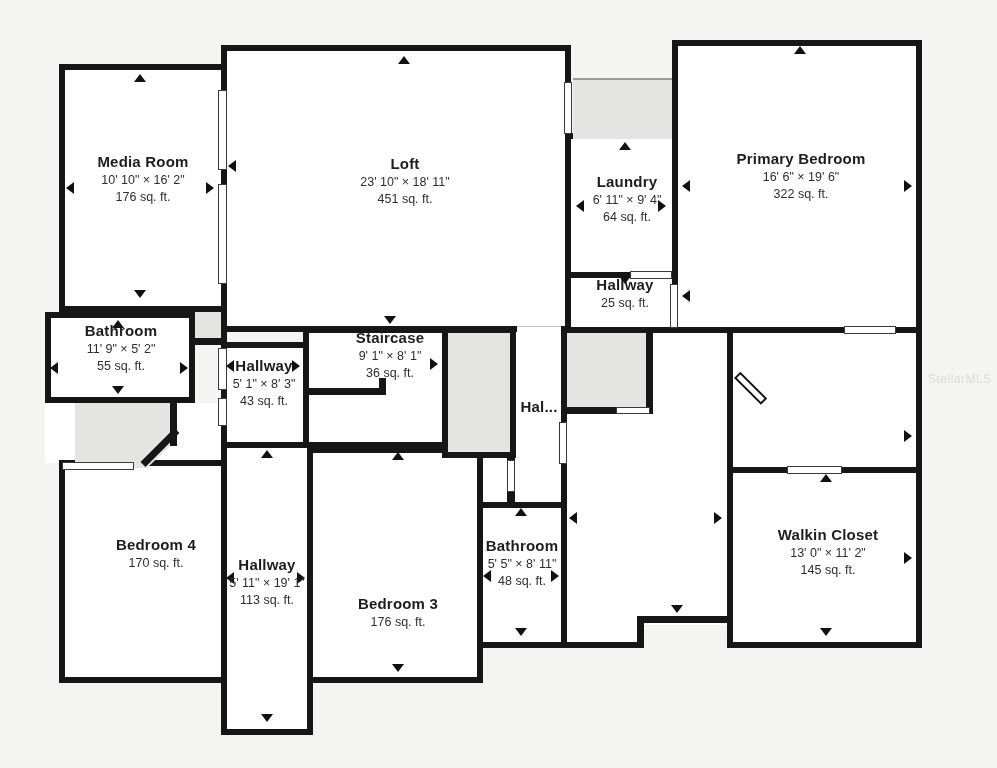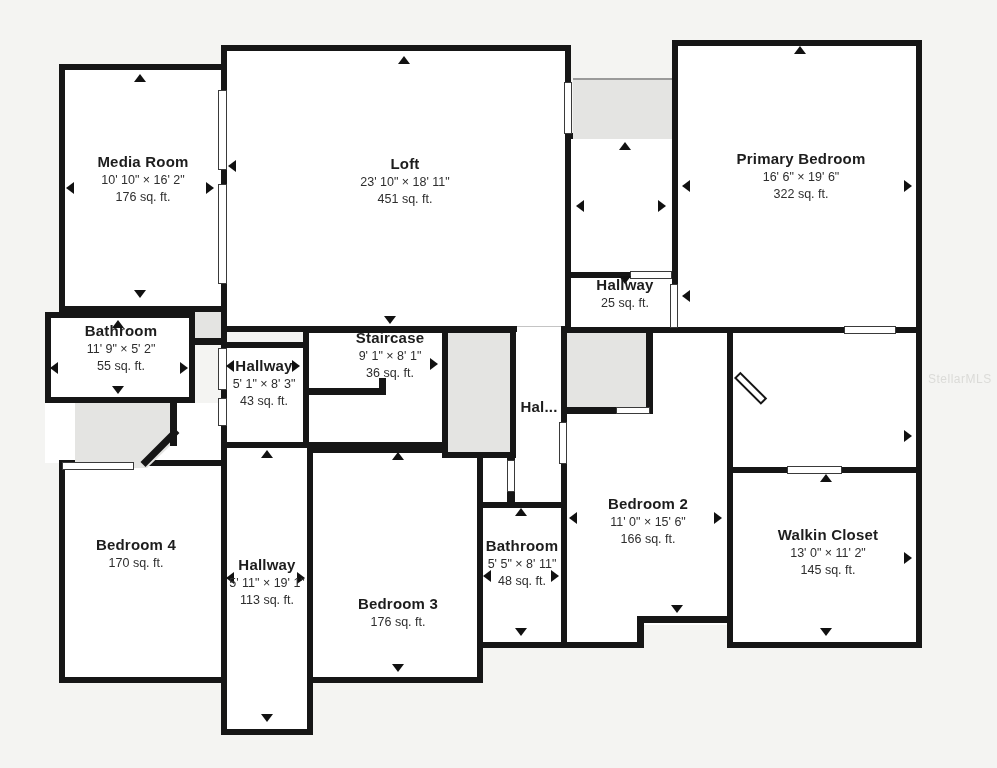--- a/index.html
+++ b/index.html
@@ -130,20 +130,25 @@
   <div class="lbl" style="left:143px;top:153px;">
     <span class="nm">Media Room</span>
     <span class="dm">10' 10" × 16' 2"</span>
     <span class="ar">176 sq. ft.</span>
   </div>
   <div class="lbl" style="left:405px;top:155px;">
     <span class="nm">Loft</span>
     <span class="dm">23' 10" × 18' 11"</span>
     <span class="ar">451 sq. ft.</span>
   </div>
+  <div class="lbl" style="left:627px;top:173px;">
+    <span class="nm">Laundry</span>
+    <span class="dm">6' 11" × 9' 4"</span>
+    <span class="ar">64 sq. ft.</span>
+  </div>
   <div class="lbl" style="left:801px;top:150px;">
     <span class="nm">Primary Bedroom</span>
     <span class="dm">16' 6" × 19' 6"</span>
     <span class="ar">322 sq. ft.</span>
   </div>
   <div class="lbl" style="left:625px;top:276px;">
     <span class="nm">Hallway</span>
 
     <span class="ar">25 sq. ft.</span>
   </div>
@@ -159,45 +164,40 @@
   </div>
   <div class="lbl" style="left:390px;top:329px;">
     <span class="nm">Staircase</span>
     <span class="dm">9' 1" × 8' 1"</span>
     <span class="ar">36 sq. ft.</span>
   </div>
   <div class="lbl" style="left:539px;top:398px;text-align:center;">
     <span class="nm">Hal...</span>
 
   </div>
-  <div class="lbl" style="left:136px;top:536px;">
+  <div class="lbl" style="left:156px;top:536px;">
     <span class="nm">Bedroom 4</span>
 
     <span class="ar">170 sq. ft.</span>
   </div>
   <div class="lbl" style="left:267px;top:556px;">
     <span class="nm">Hallway</span>
     <span class="dm">5' 11" × 19' 1"</span>
     <span class="ar">113 sq. ft.</span>
   </div>
   <div class="lbl" style="left:398px;top:595px;">
     <span class="nm">Bedroom 3</span>
 
     <span class="ar">176 sq. ft.</span>
   </div>
   <div class="lbl" style="left:522px;top:537px;">
     <span class="nm">Bathroom</span>
     <span class="dm">5' 5" × 8' 11"</span>
     <span class="ar">48 sq. ft.</span>
   </div>
-  <div class="lbl" style="left:648px;top:495px;">
-    <span class="nm">Bedroom 2</span>
-    <span class="dm">11' 0" × 15' 6"</span>
-    <span class="ar">166 sq. ft.</span>
-  </div>
   <div class="lbl" style="left:828px;top:526px;">
     <span class="nm">Walkin Closet</span>
     <span class="dm">13' 0" × 11' 2"</span>
     <span class="ar">145 sq. ft.</span>
   </div>
 
   <div id="watermark">StellarMLS</div>
 </div>
 
 </body></html>

